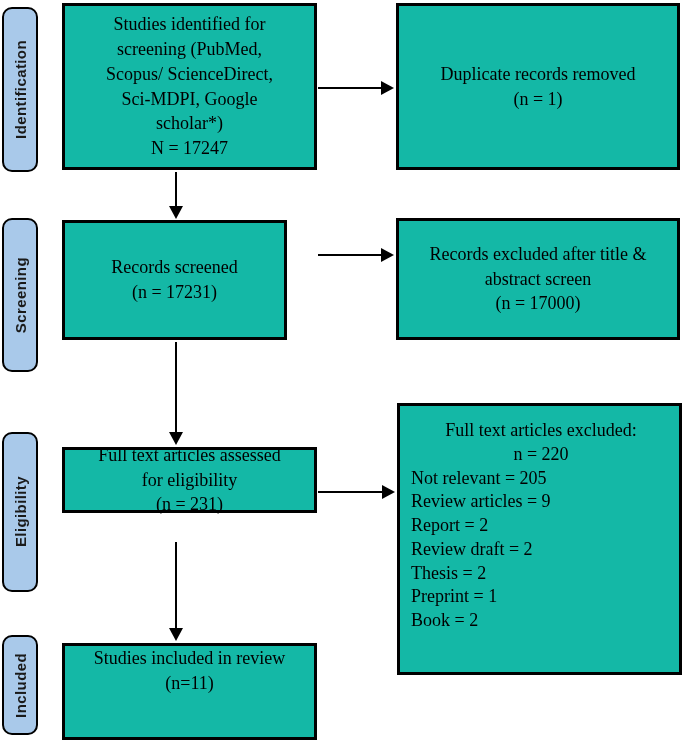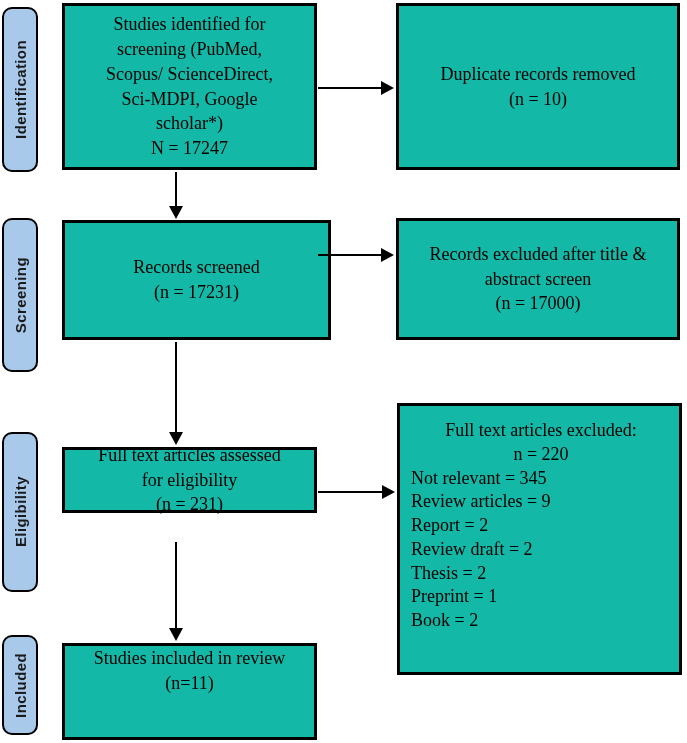--- a/index.html
+++ b/index.html
@@ -53,21 +53,21 @@
     box-sizing: border-box;
     display: flex;
     align-items: center;
     justify-content: center;
     text-align: center;
     font-size: 18px;
     line-height: 1.38;
     white-space: pre-line;
   }
   #box-identified   { left: 62px;  top: 3px;   width: 255px; height: 167px; }
-  #box-screened     { left: 62px;  top: 220px; width: 269px; height: 120px; }
+  #box-screened     { left: 62px;  top: 220px; width: 225px; height: 120px; }
   #box-assessed     { left: 62px;  top: 447px; width: 255px; height: 66px;  }
   #box-included     { left: 62px;  top: 643px; width: 255px; height: 97px;
                       align-items: flex-start; }
   #box-duplicates   { left: 396px; top: 3px;   width: 284px; height: 167px; }
   #box-excluded     { left: 396px; top: 218px; width: 284px; height: 122px; }
   #box-ft-excluded  { left: 397px; top: 403px; width: 285px; height: 272px;
                       flex-direction: column;
                       align-items: stretch;
                       justify-content: flex-start;
                       padding: 13px 8px 0 11px;
@@ -136,31 +136,31 @@
 for eligibility
 (n = 231)</span>
   </div>
   <div class="box" id="box-included">
     <span>Studies included in review
 (n=11)</span>
   </div>
 
   <div class="box" id="box-duplicates">
     <span>Duplicate records removed
-(n = 10)</span>
+(n = 1)</span>
   </div>
   <div class="box" id="box-excluded">
     <span>Records excluded after title &amp;
 abstract screen
 (n = 17000)</span>
   </div>
   <div class="box" id="box-ft-excluded">
     <div class="ft-header">Full text articles excluded:
 n = 220</div>
-    <div class="ft-item">Not relevant = 345</div>
+    <div class="ft-item">Not relevant = 205</div>
     <div class="ft-item">Review articles = 9</div>
     <div class="ft-item">Report = 2</div>
     <div class="ft-item">Review draft = 2</div>
     <div class="ft-item">Thesis = 2</div>
     <div class="ft-item">Preprint = 1</div>
     <div class="ft-item">Book = 2</div>
   </div>
 
   <div class="hline" style="left:318px; top:87px; width:64px;"></div>
   <div class="tri-right" style="left:381px; top:81px;"></div>

